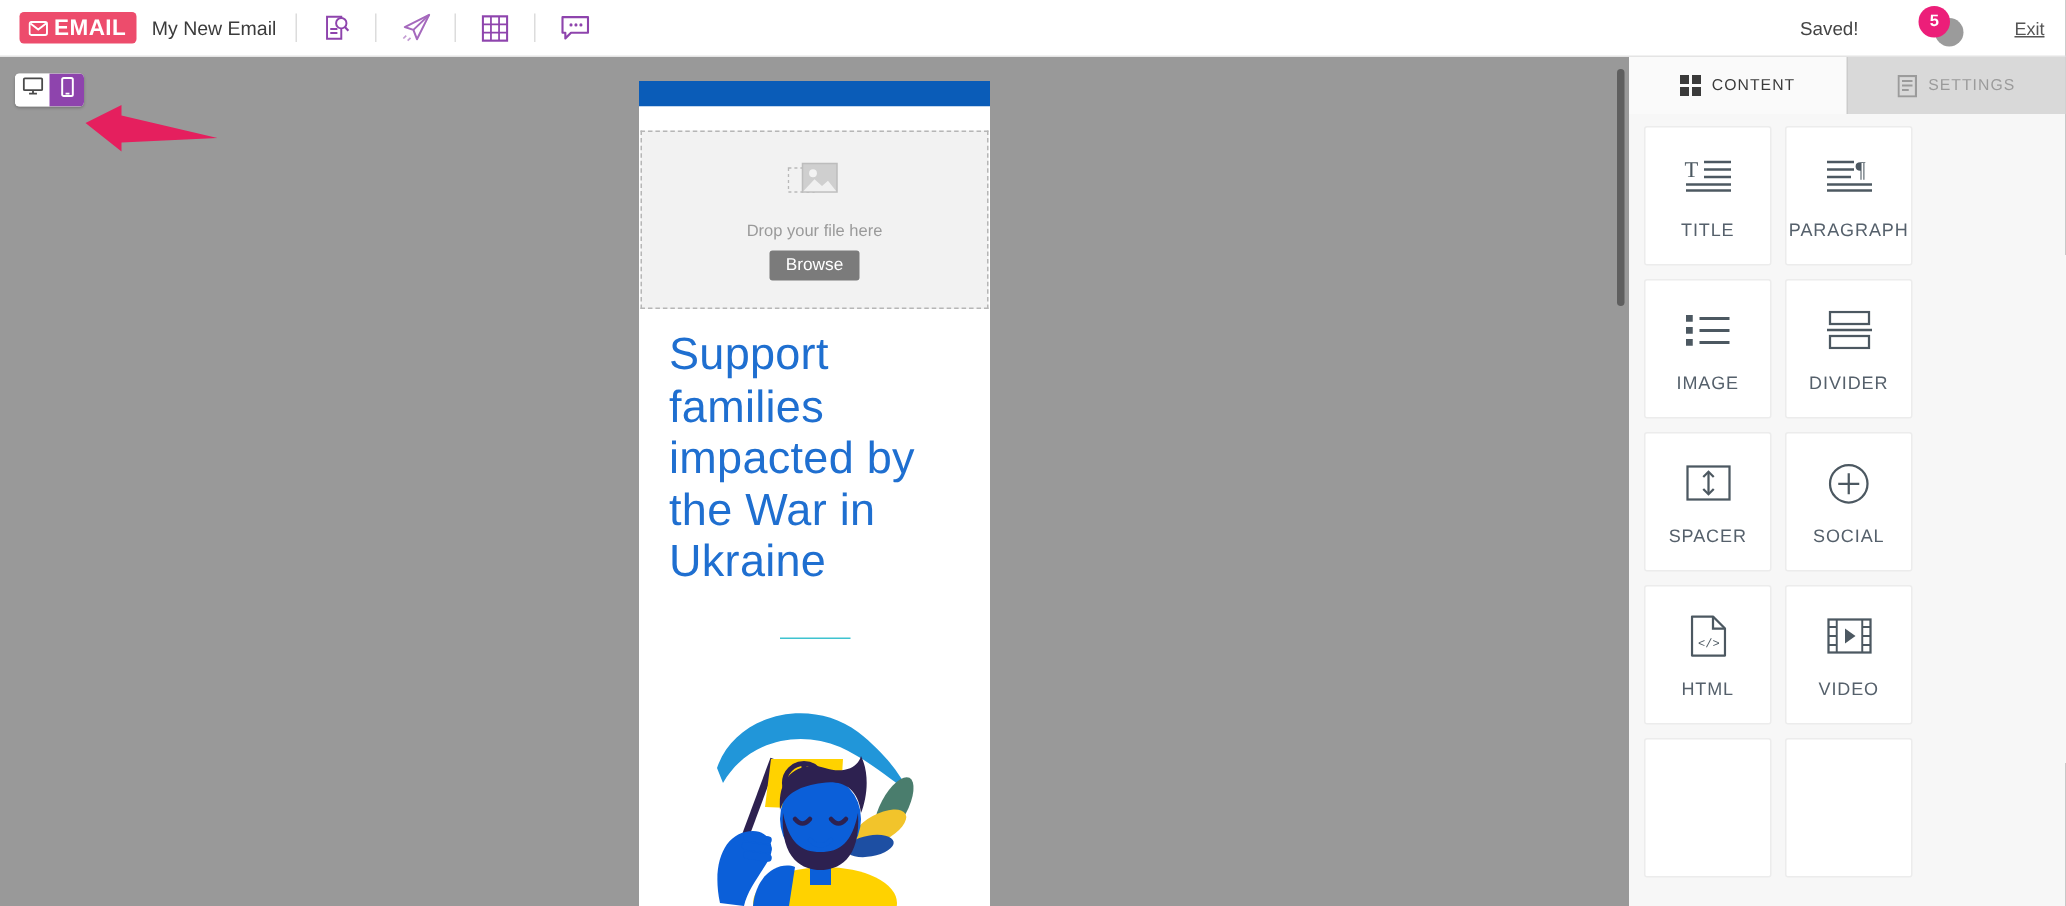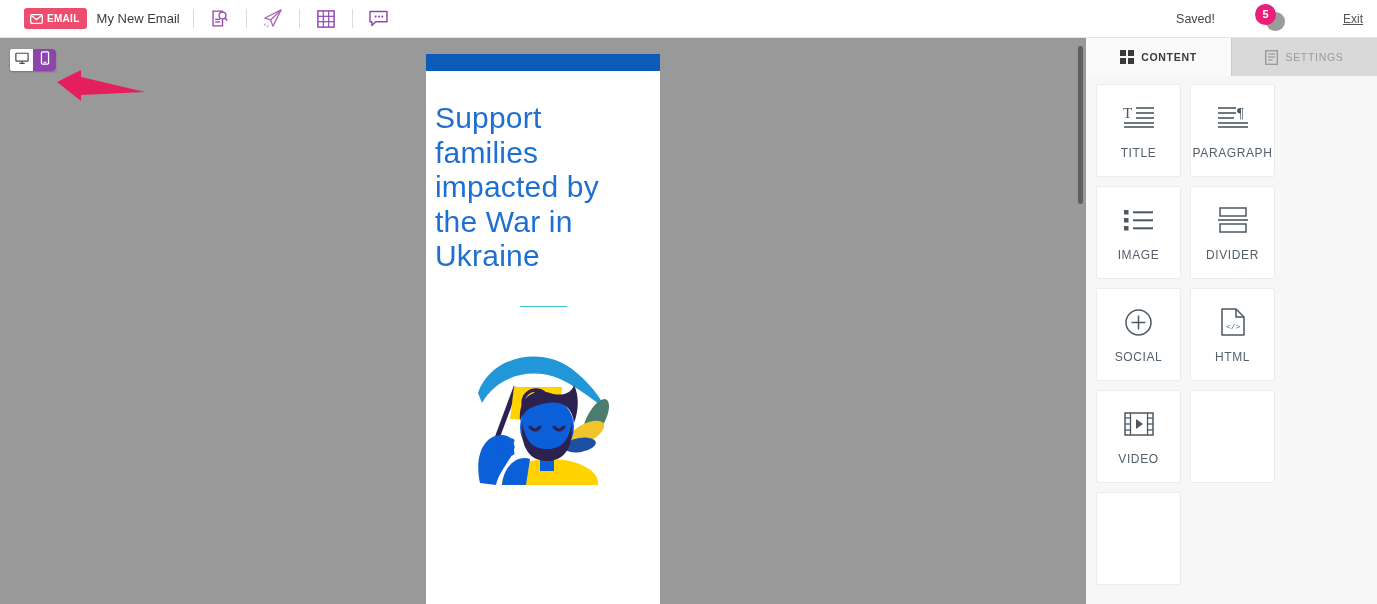--- a/index.html
+++ b/index.html
@@ -12,28 +12,28 @@
 
   
   .topbar {
     position: absolute; left: 0; top: 0;
     width: 1377px; height: 38px;
     background: #ffffff;
     display: flex; align-items: center;
     border-bottom: 1px solid #e4e4e4;
   }
   .brand-badge {
-    margin-left: 24px;
+    margin-left: 13px;
     background: #ed4c6c;
     color: #ffffff;
     height: 21px;
     border-radius: 3px;
     display: flex; align-items: center; gap: 4px;
     padding: 0 7px 0 6px;
-    font-size: 10px; font-weight: bold; letter-spacing: .3px;
+    font-size: 15px; font-weight: bold; letter-spacing: .3px;
   }
   .brand-badge svg { display:block; }
   .doc-title {
     margin-left: 10px;
     font-size: 13px; color: #3b3b3b;
   }
   .vsep { width: 1px; height: 19px; background: #dcdcdc; margin: 0 13px; }
   .tool-icon {
     width: 26px; height: 26px;
     display: flex; align-items: center; justify-content: center;
@@ -51,21 +51,21 @@
   }
   .notif-badge {
     position: absolute; left: 2px; top: -2px;
     width: 21px; height: 21px; border-radius: 50%;
     background: #ec1e79; color: #fff;
     font-size: 11px; font-weight: bold;
     display: flex; align-items: center; justify-content: center;
   }
   .exit-link {
     font-size: 12px; color: #555; text-decoration: underline;
-    margin-left: 28px; cursor: pointer;
+    margin-left: 4px; cursor: pointer;
   }
 
   
   .canvas-area {
     position: absolute; left: 0; top: 38px;
     width: 1086px; height: 566px;
     background: #999999;
   }
   .device-toggle {
     position: absolute; left: 10px; top: 11px;
@@ -102,21 +102,21 @@
   .drop-text { font-size: 11px; color: #9a9a9a; }
   .browse-btn {
     background: #7b7b7b; color: #ffffff;
     font-size: 11.5px; padding: 4px 11px;
     border-radius: 2px; cursor: pointer;
   }
   .headline {
     color: #1f6fd0;
     font-size: 30px; line-height: 34.5px;
     font-weight: normal;
-    padding: 14px 14px 0 9px;
+    padding: 14px 14px 0 20px;
     letter-spacing: .2px;
   }
   .divider-wrap { display: flex; justify-content: center; padding-top: 32px; }
   .divider-line { width: 47px; height: 1px; background: #3fc3d0; }
   .illus-wrap { display: flex; justify-content: center; padding-top: 28px; }
 
   
   .canvas-scrollbar {
     position: absolute; right: 3px; top: 8px;
     width: 5px; height: 158px;
@@ -133,21 +133,21 @@
   .panel-tab {
     flex: 1;
     display: flex; align-items: center; justify-content: center; gap: 7px;
     font-size: 10.5px; letter-spacing: .7px;
     color: #9b9b9b;
     background: #d9d9d9;
     border-right: 1px solid #cbcbcb;
     cursor: pointer;
   }
   .panel-tab:last-child { border-right: none; }
-  .panel-tab.active { background: #fafafa; color: #3a3a3a; font-weight: bold; }
+  .panel-tab.active { background: #fafafa; color: #3a3a3a; }
   .panel-tab .tab-ico { display:flex; }
 
   .blocks-grid {
     display: flex; flex-wrap: wrap;
     gap: 9px;
     padding: 8px 10px;
   }
   .block-card {
     width: 85px; height: 93px;
     background: #ffffff;
@@ -261,20 +261,32 @@
   <div class="annot-arrow">
     <svg width="92" height="36" viewBox="0 0 92 36">
       <path d="M2 14 L26 2 L26 9 L90 24 L26 27 L26 33 Z" fill="#e51f5e"></path>
     </svg>
   </div>
 
   <div class="email-frame">
     <div class="email-blue-bar"></div>
     <div class="email-white-gap"></div>
 
+    <div class="dropzone">
+      <span>
+        <svg width="36" height="30" viewBox="0 0 36 30">
+          <rect x="0.6" y="6" width="17" height="16" fill="none" stroke="#b9b9b9" stroke-width="1" stroke-dasharray="2 2"></rect>
+          <rect x="10" y="3" width="23" height="19" fill="#cfcfcf" stroke="#bdbdbd" stroke-width="1"></rect>
+          <circle cx="17" cy="9.5" r="2.6" fill="#f3f3f3"></circle>
+          <path d="M10.5 21.5 L18 13.5 L23 18 L27 14.5 L32.5 21.5 Z" fill="#f0f0f0"></path>
+        </svg>
+      </span>
+      <span class="drop-text">Drop your file here</span>
+      <span class="browse-btn">Browse</span>
+    </div>
 
     <div class="headline">Support families impacted by the War in Ukraine</div>
 
     <div class="divider-wrap">
       <div class="divider-line"></div>
     </div>
 
     <div class="illus-wrap">
       <span>
       <svg width="150" height="150" viewBox="0 0 150 150">
@@ -403,20 +415,31 @@
       <span class="block-ico">
         <svg width="30" height="26" viewBox="0 0 30 26">
           <rect x="2" y="1" width="26" height="8" fill="none" stroke="#4c5861" stroke-width="1.5"></rect>
           <line x1="0" y1="13" x2="30" y2="13" stroke="#4c5861" stroke-width="1.6"></line>
           <rect x="2" y="17" width="26" height="8" fill="none" stroke="#4c5861" stroke-width="1.5"></rect>
         </svg>
       </span>
       <span class="block-label">DIVIDER</span>
     </div>
 
+    <div class="block-card">
+      <span class="block-ico">
+        <svg width="30" height="24" viewBox="0 0 30 24">
+          <rect x="1" y="1" width="28" height="22" fill="none" stroke="#4c5861" stroke-width="1.5"></rect>
+          <line x1="15" y1="5" x2="15" y2="19" stroke="#4c5861" stroke-width="1.5"></line>
+          <path d="M11.5 8 L15 4.5 L18.5 8" fill="none" stroke="#4c5861" stroke-width="1.5"></path>
+          <path d="M11.5 16 L15 19.5 L18.5 16" fill="none" stroke="#4c5861" stroke-width="1.5"></path>
+        </svg>
+      </span>
+      <span class="block-label">SPACER</span>
+    </div>
 
     <div class="block-card">
       <span class="block-ico">
         <svg width="27" height="27" viewBox="0 0 27 27">
           <circle cx="13.5" cy="13.5" r="12.5" fill="none" stroke="#4c5861" stroke-width="1.5"></circle>
           <line x1="13.5" y1="6.5" x2="13.5" y2="20.5" stroke="#4c5861" stroke-width="1.5"></line>
           <line x1="6.5" y1="13.5" x2="20.5" y2="13.5" stroke="#4c5861" stroke-width="1.5"></line>
         </svg>
       </span>
       <span class="block-label">SOCIAL</span>

